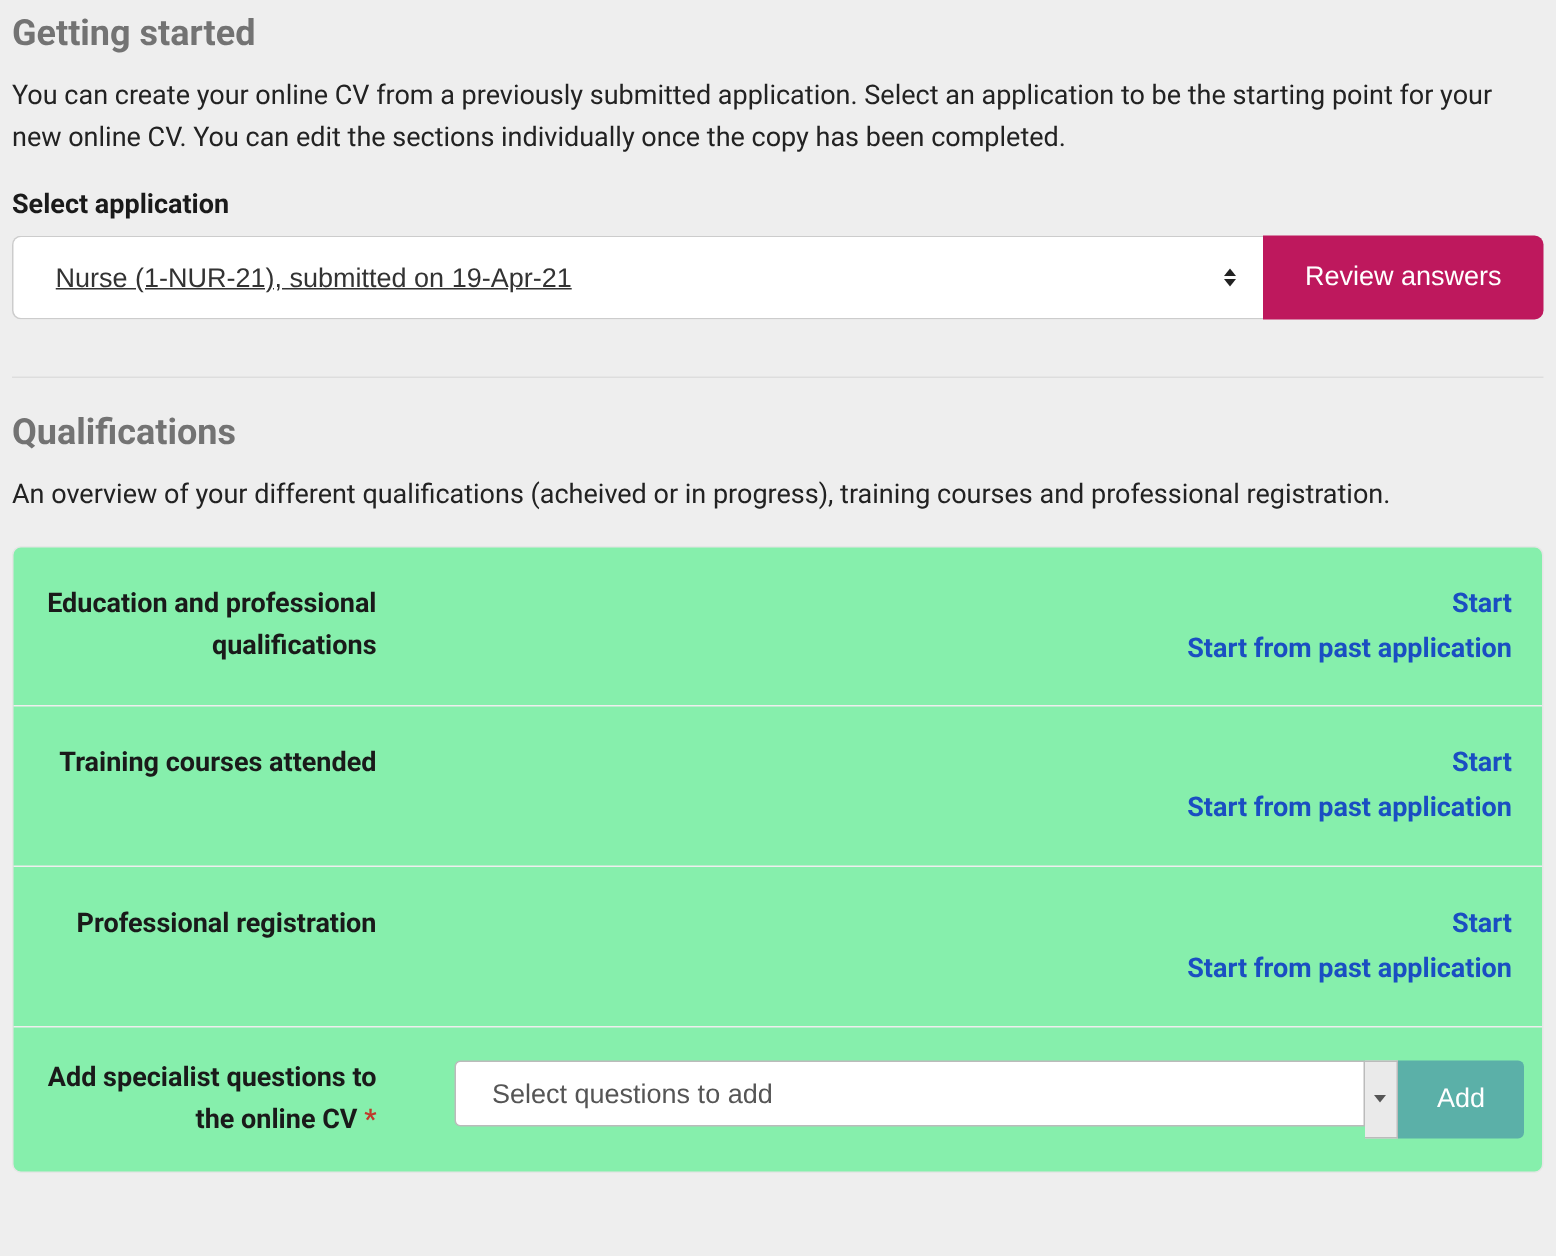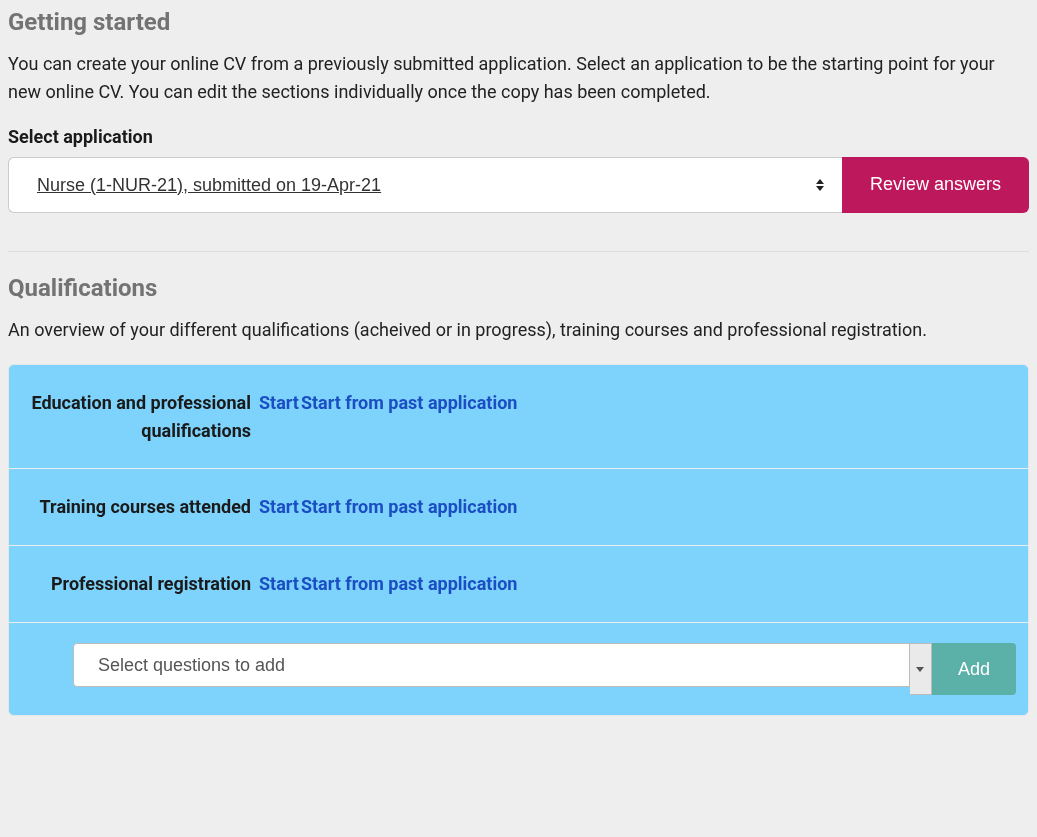--- a/index.html
+++ b/index.html
@@ -92,21 +92,21 @@
       font-size: 18px;
       font-weight: 400;
       cursor: pointer;
     }
     .hr {
       border: none;
       border-top: 1px solid #ddd;
       margin: 8px 0 22px 0;
     }
     .card {
-      background: #7dd3fc;
+      background: #86efac;
       border: 1px solid #e6e6e6;
       border-radius: 6px;
     }
     .row {
       display: flex;
       align-items: flex-start;
       padding: 24px 20px;
       border-bottom: 1px solid #eee;
     }
     .row:last-child {
@@ -117,21 +117,21 @@
       text-align: right;
       font-size: 18px;
       font-weight: 700;
       color: #1a1a1a;
       line-height: 1.55;
       padding-right: 8px;
     }
     .row-actions {
       flex: 1;
       display: flex;
-      flex-direction: row;
+      flex-direction: column;
       align-items: flex-end;
       gap: 2px;
     }
     .link {
       color: #1a4ec2;
       font-size: 18px;
       font-weight: 700;
       text-decoration: none;
       cursor: pointer;
       line-height: 1.55;
@@ -244,20 +244,24 @@
     </div>
   </div>
   <div class="row">
     <div class="row-label">Professional registration</div>
     <div class="row-actions">
       <a class="link">Start</a>
       <a class="link">Start from past application</a>
     </div>
   </div>
   <div class="addrow">
+    <div class="addrow-label">
+      <span>Add specialist questions to the online CV</span>
+      <span class="req">*</span>
+    </div>
     <div class="addrow-input">
       <select class="q-select">
         <option>Select questions to add</option>
       </select>
       <div class="q-caretbox">
         <span class="down"></span>
       </div>
       <button class="add-btn">Add</button>
     </div>
   </div>

